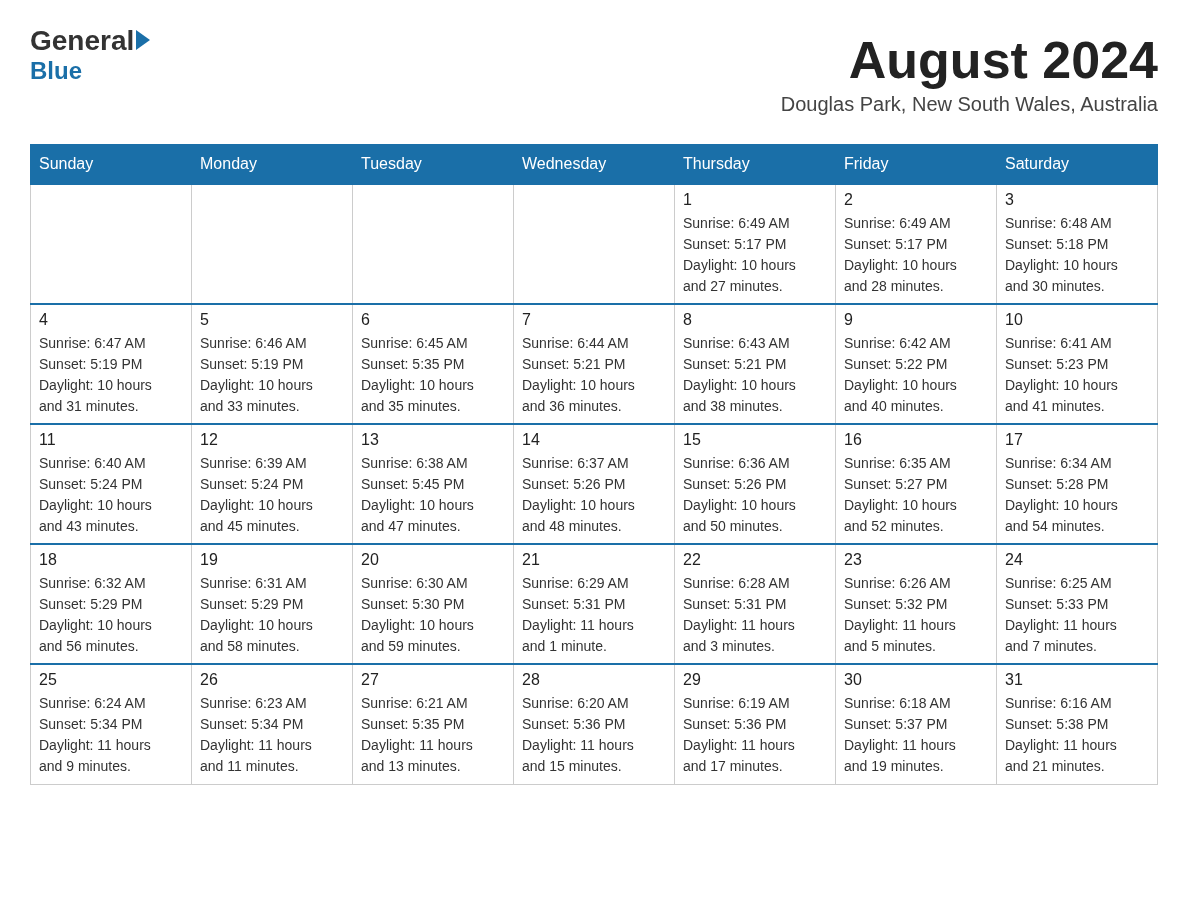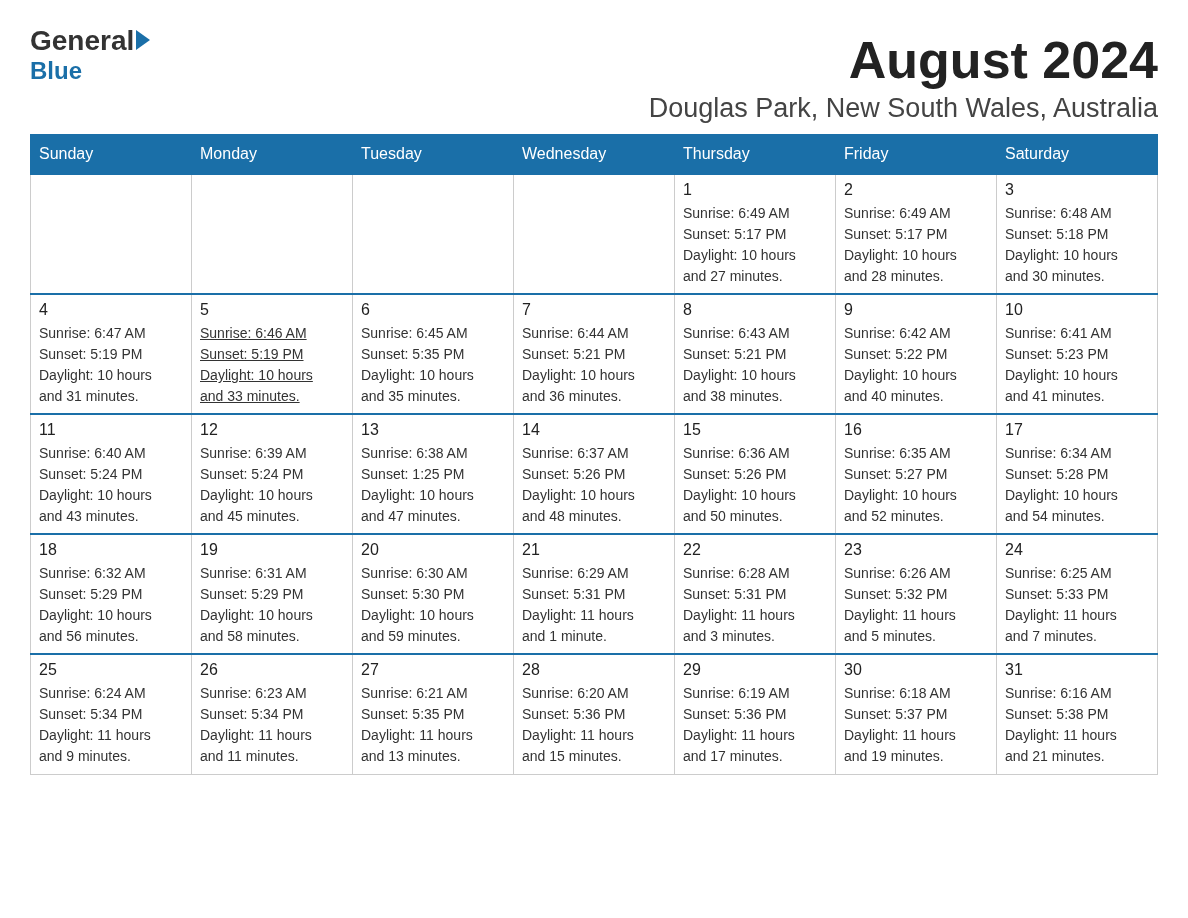--- a/index.html
+++ b/index.html
@@ -48,28 +48,28 @@
       text-align: right;
     }
     .month-year {
       font-size: 52px;
       font-weight: bold;
       color: #222;
       line-height: 1.1;
       margin-top: 12px;
     }
     .location {
-      font-size: 27px;
+      font-size: 20px;
       color: #444;
       margin-top: 4px;
     }
     .calendar {
       width: 100%;
       border-collapse: collapse;
-      margin-top: 10px;
+      margin-top: 28px;
       border-radius: 19px;
     }
     .calendar th {
       background-color: #1a6fa8;
       color: #fff;
       padding: 10px 8px;
       font-size: 16px;
       font-weight: normal;
       text-align: left;
       border: 1px solid #1a6fa8;
@@ -168,21 +168,21 @@
       <tr>
         <td>
           <span class="day-number">4</span>
           <div class="day-info" style="white-space: pre-line;">Sunrise: 6:47 AM
 Sunset: 5:19 PM
 Daylight: 10 hours
 and 31 minutes.</div>
         </td>
         <td>
           <span class="day-number">5</span>
-          <div class="day-info" style="white-space: pre-line; text-decoration: underline;">Sunrise: 6:46 AM
+          <div class="day-info" style="white-space: pre-line;">Sunrise: 6:46 AM
 Sunset: 5:19 PM
 Daylight: 10 hours
 and 33 minutes.</div>
         </td>
         <td>
           <span class="day-number">6</span>
           <div class="day-info" style="white-space: pre-line;">Sunrise: 6:45 AM
 Sunset: 5:35 PM
 Daylight: 10 hours
 and 35 minutes.</div>
@@ -227,21 +227,21 @@
         <td>
           <span class="day-number">12</span>
           <div class="day-info" style="white-space: pre-line;">Sunrise: 6:39 AM
 Sunset: 5:24 PM
 Daylight: 10 hours
 and 45 minutes.</div>
         </td>
         <td>
           <span class="day-number">13</span>
           <div class="day-info" style="white-space: pre-line;">Sunrise: 6:38 AM
-Sunset: 1:25 PM
+Sunset: 5:45 PM
 Daylight: 10 hours
 and 47 minutes.</div>
         </td>
         <td>
           <span class="day-number">14</span>
           <div class="day-info" style="white-space: pre-line;">Sunrise: 6:37 AM
 Sunset: 5:26 PM
 Daylight: 10 hours
 and 48 minutes.</div>
         </td>

